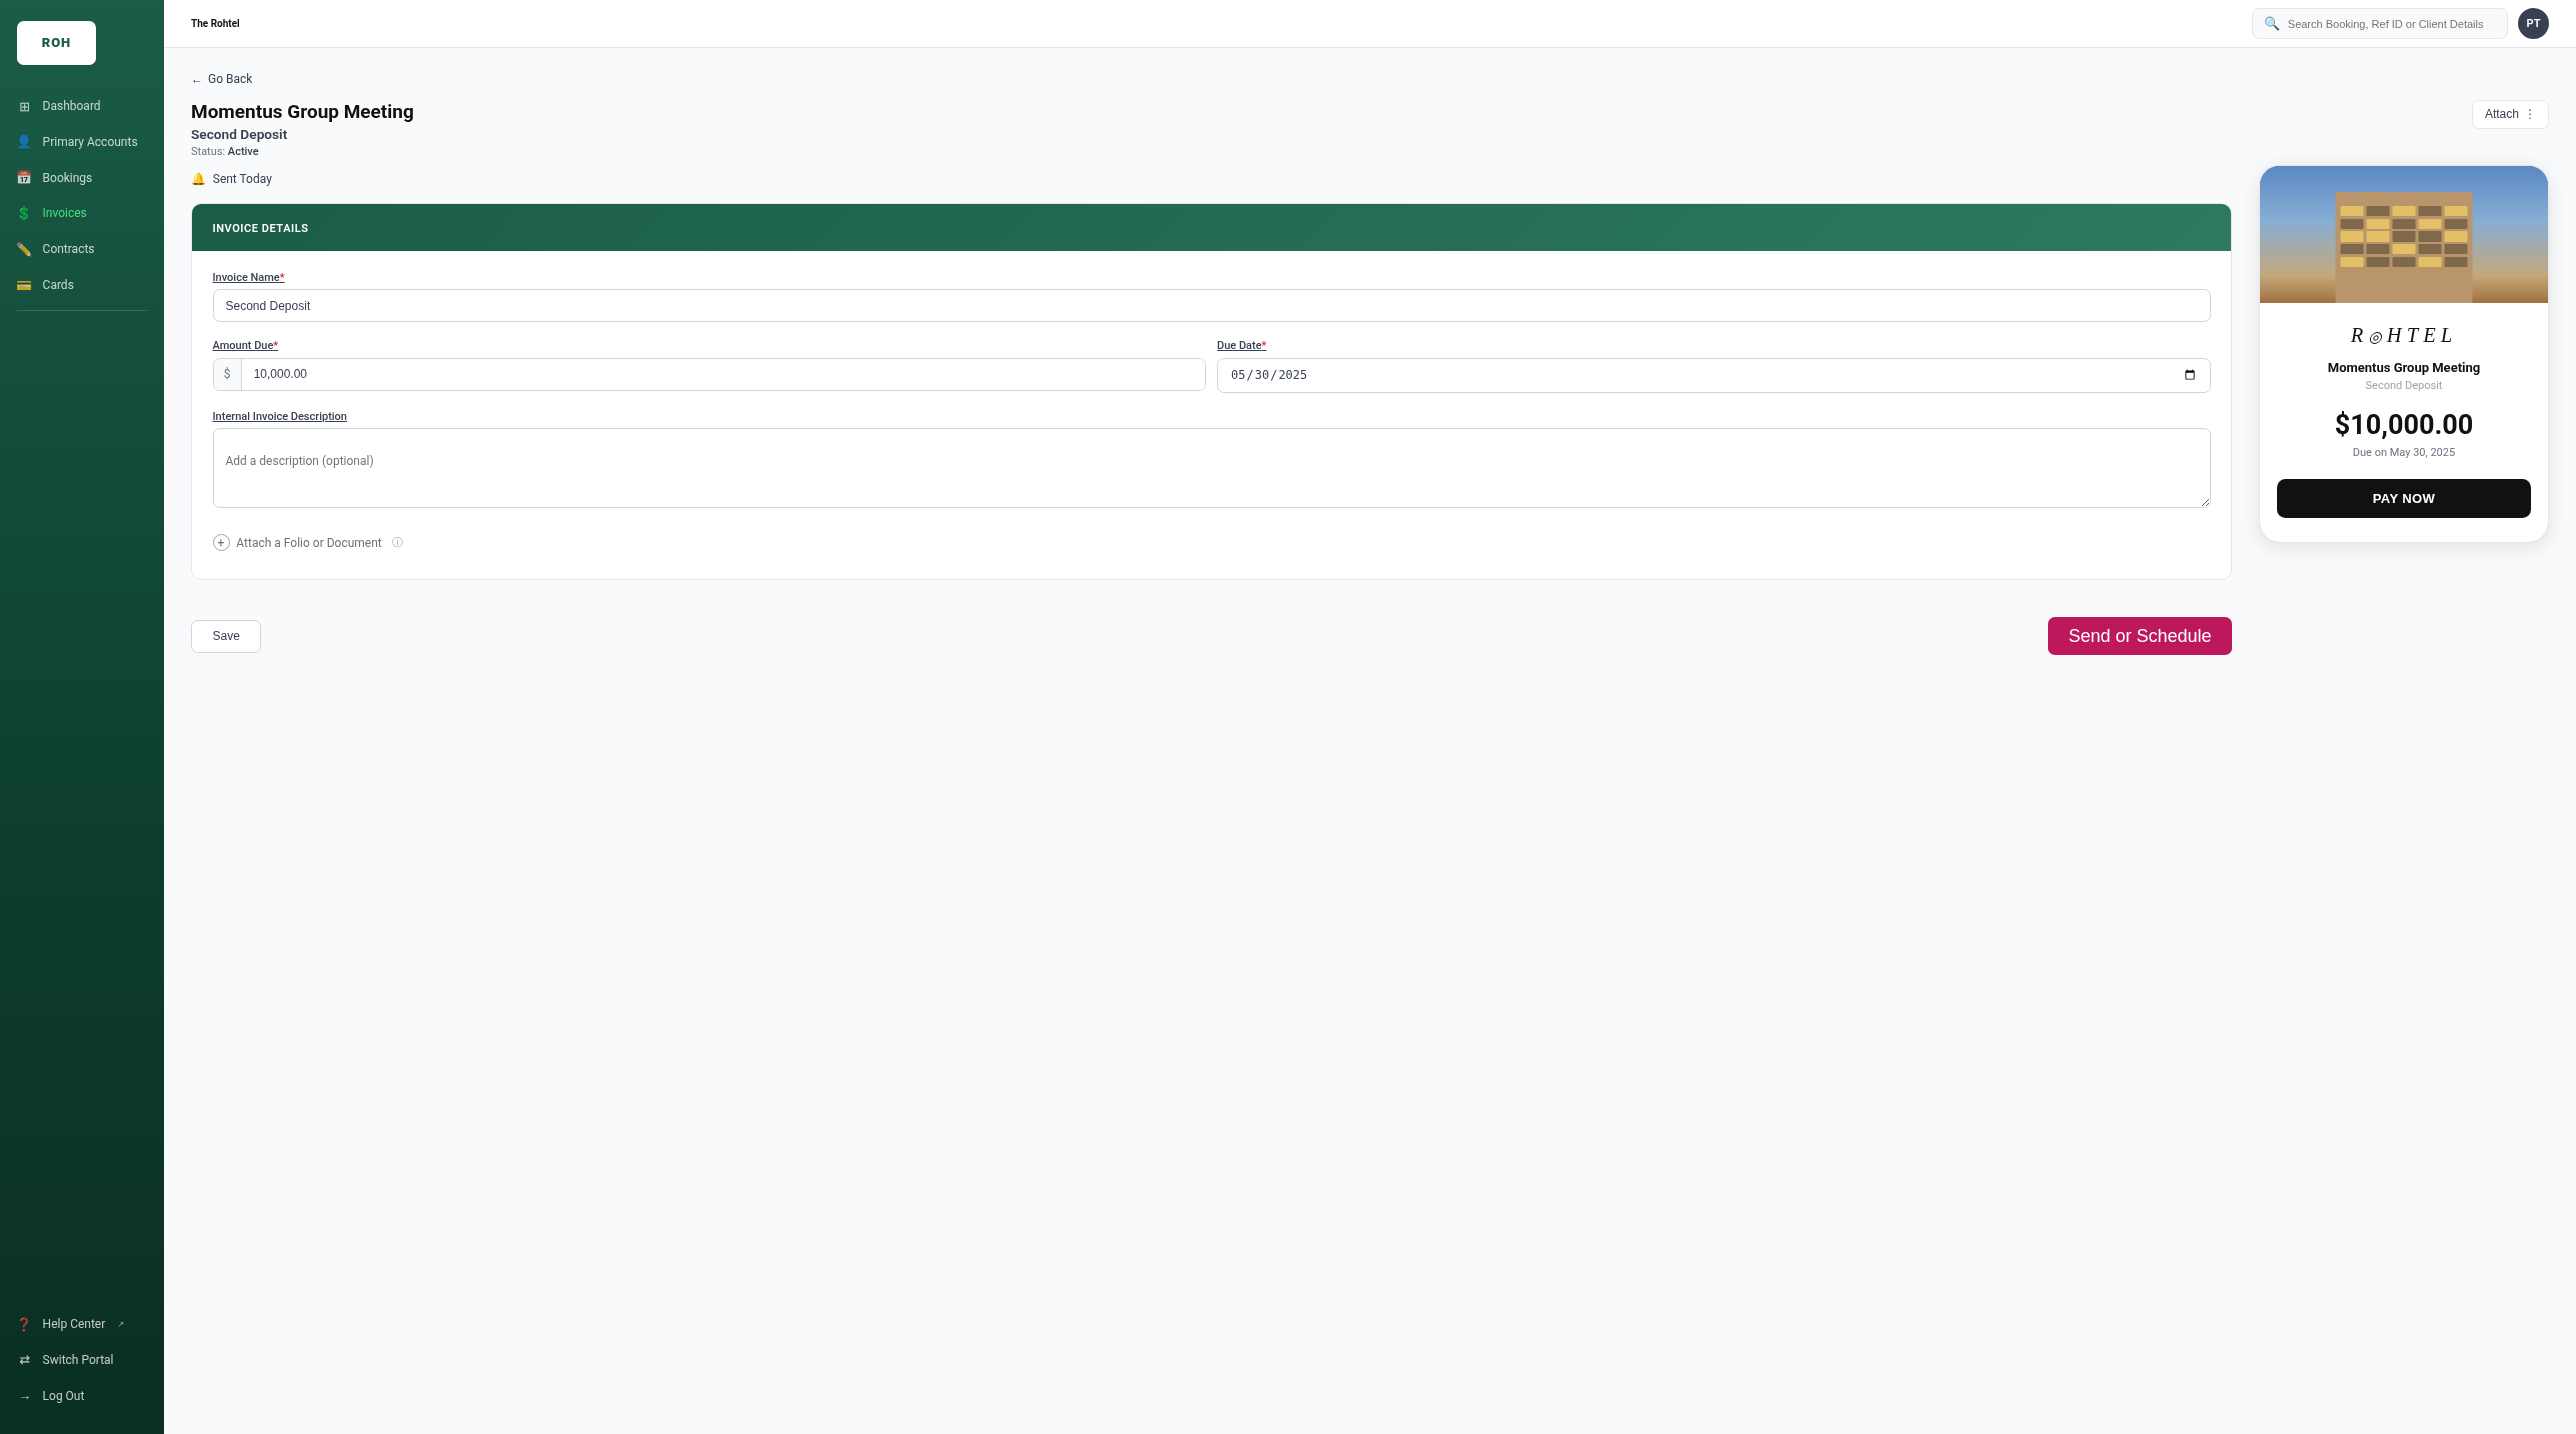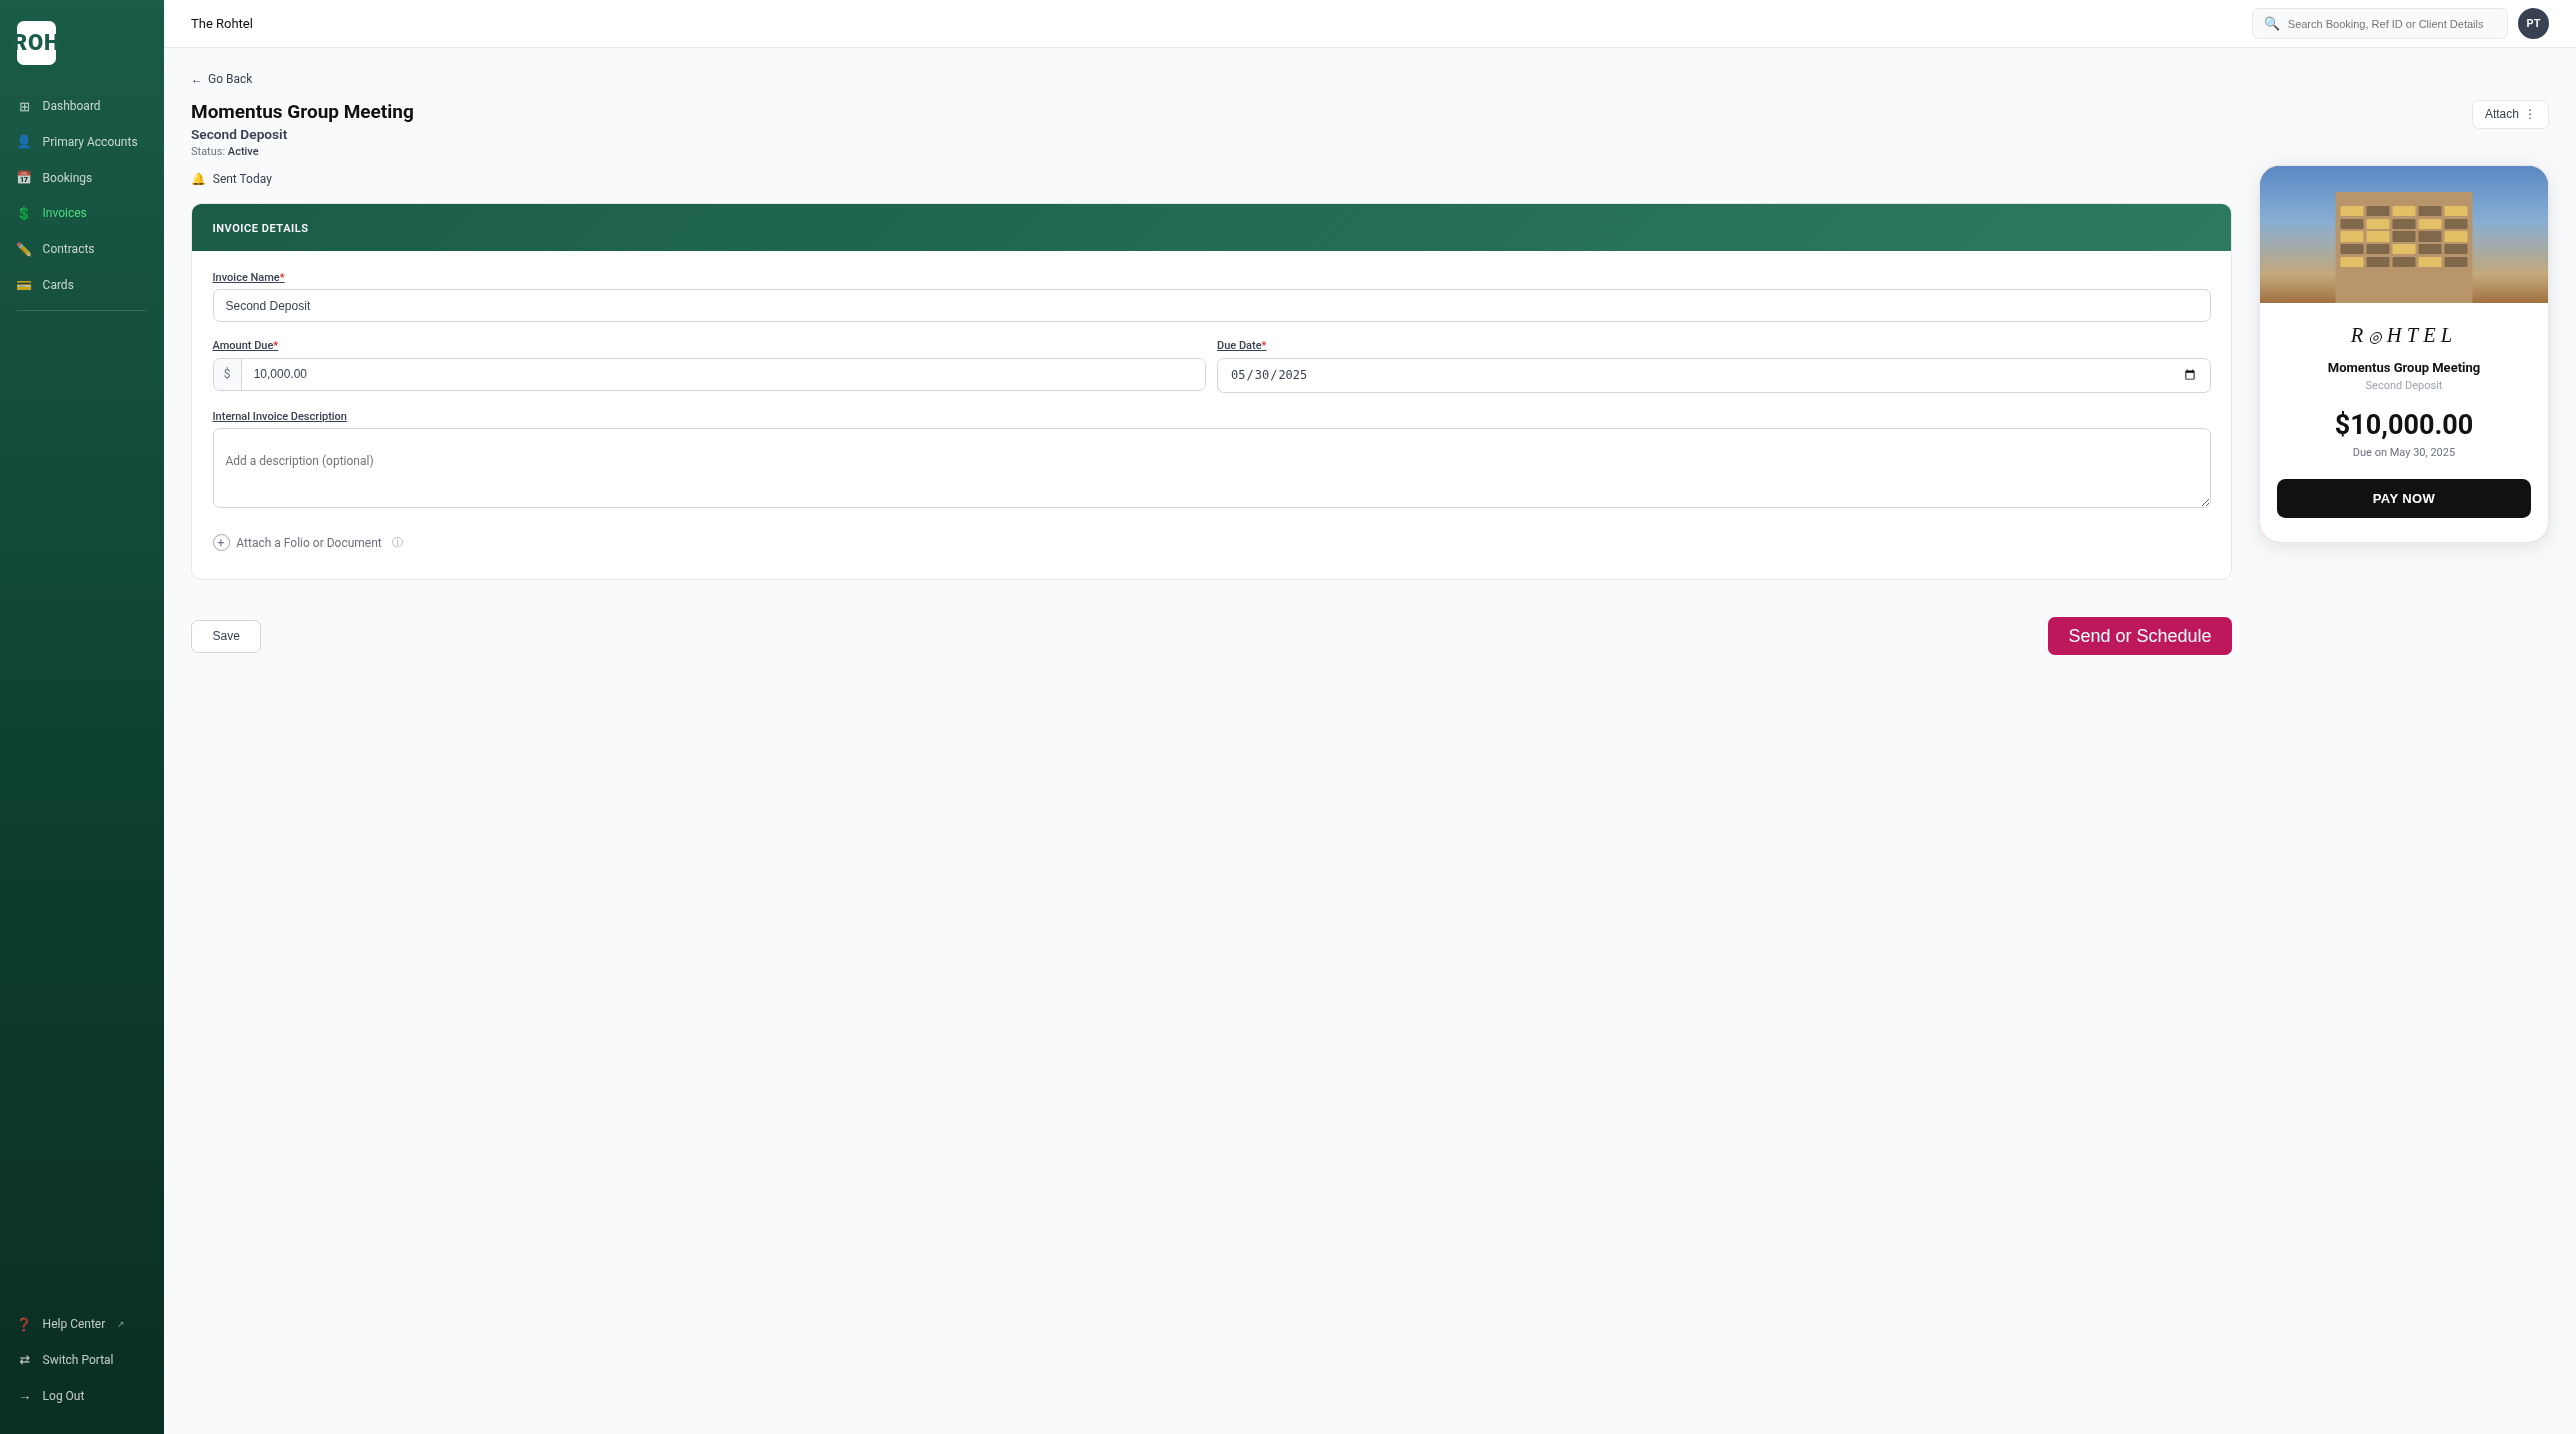--- a/index.html
+++ b/index.html
@@ -15,27 +15,27 @@
       padding: 0;
       height: 100vh;
       overflow-y: auto;
     }
     .sidebar-logo {
       padding: 20.5px 17px 17px 17px;
     }
     .logo-box {
       background: white;
       border-radius: 6.8px;
-      width: 39px;
+      width: 79px;
       height: 44px;
       display: flex;
       align-items: center;
       justify-content: center;
       font-weight: 900;
-      font-size: 22px;
+      font-size: 13px;
       color: #1a5c47;
       letter-spacing: 0.9px;
     }
     .sidebar-nav {
       flex: 1;
       padding: 6.8px 0;
     }
     .nav-item {
       display: flex;
       align-items: center;
@@ -77,22 +77,22 @@
     .header {
       background: white;
       padding: 0 27px;
       height: 48px;
       display: flex;
       align-items: center;
       justify-content: space-between;
       border-bottom: 0.9px solid #e5e7eb;
     }
     .header-title {
-      font-size: 13px;
-      font-weight: 400;
+      font-size: 10px;
+      font-weight: 700;
       color: #111;
       text-align: right;
     }
     .header-right {
       display: flex;
       align-items: center;
       gap: 10.2px;
     }
     .search-bar {
       display: flex;

